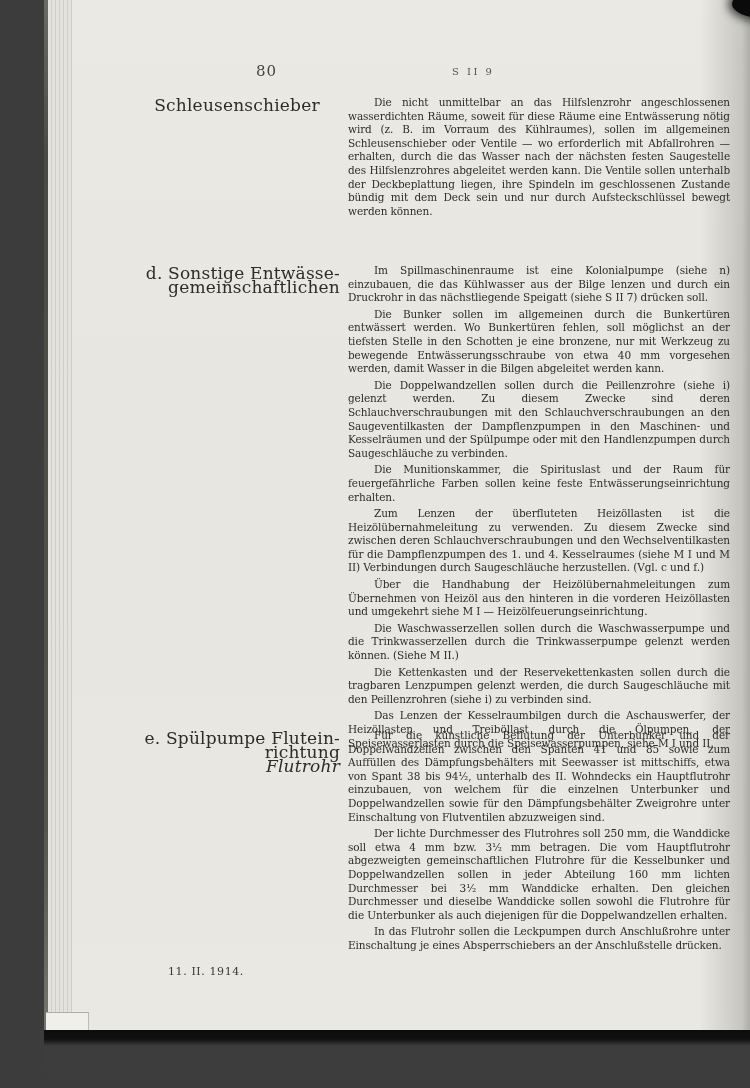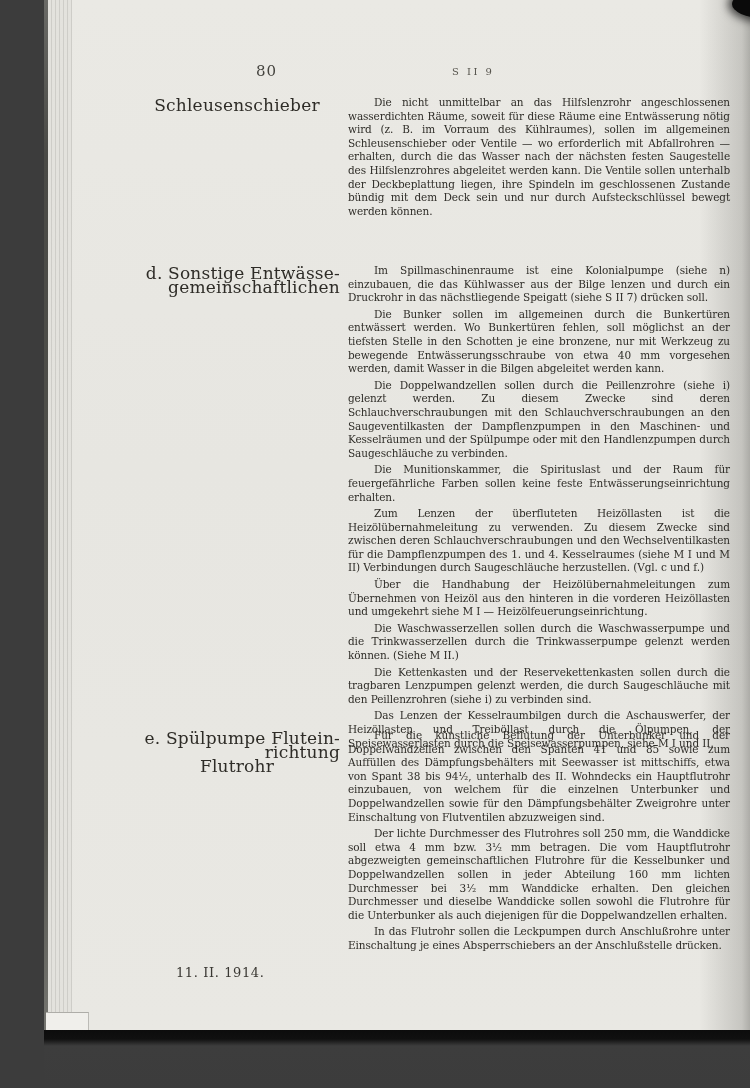--- a/index.html
+++ b/index.html
@@ -122,42 +122,42 @@
     position: absolute;
     left: 90px;
     top: 2px;
     width: 206px;
     font-size: 17px;
     line-height: 14px;
     color: #2e2c27;
     letter-spacing: .2px;
   }
   .ml-line.center { text-align: center; }
-  .ml-line.left   { text-align: center; }
+  .ml-line.left   { text-align: right; font-style: italic; }
   .ml-line.bold   { font-weight: normal; text-align: right; }
   .paragraphs {
     position: absolute;
     left: 304px;
     top: 0;
     width: 382px;
   }
   .body-paragraph {
     margin: 0 0 3px 0;
     font-size: 10.5px;
     line-height: 13.6px;
     letter-spacing: -0.1px;
     text-align: justify;
     text-indent: 26px;
     color: #2f2d28;
   }
   .footer-date {
     position: absolute;
-    left: 132px;
+    left: 124px;
     top: 965px;
-    font-size: 13px;
+    font-size: 11px;
     letter-spacing: .6px;
     color: #3a3833;
   }
 </style>
 </head>
 <body>
 
 <div class="scan">
 
   <div class="edge-dark-strip"></div>

